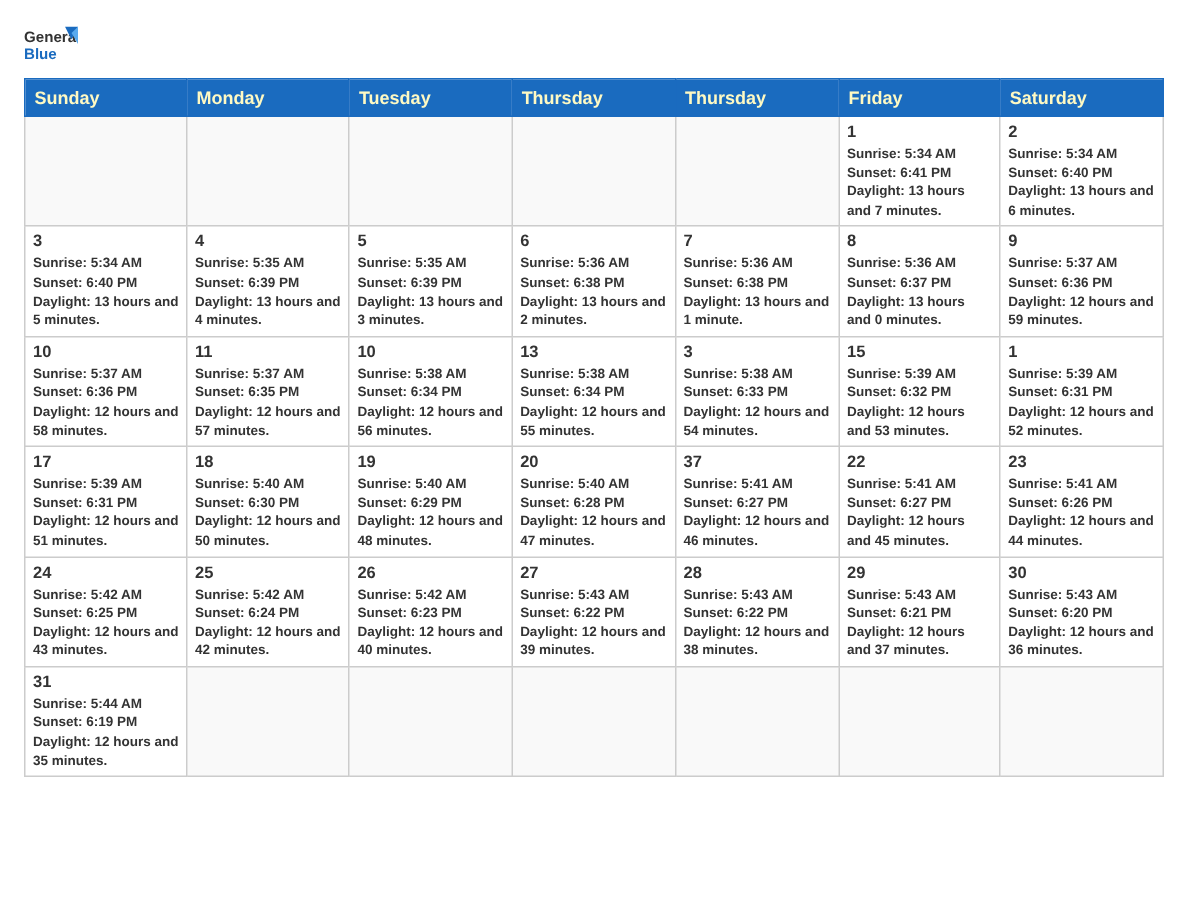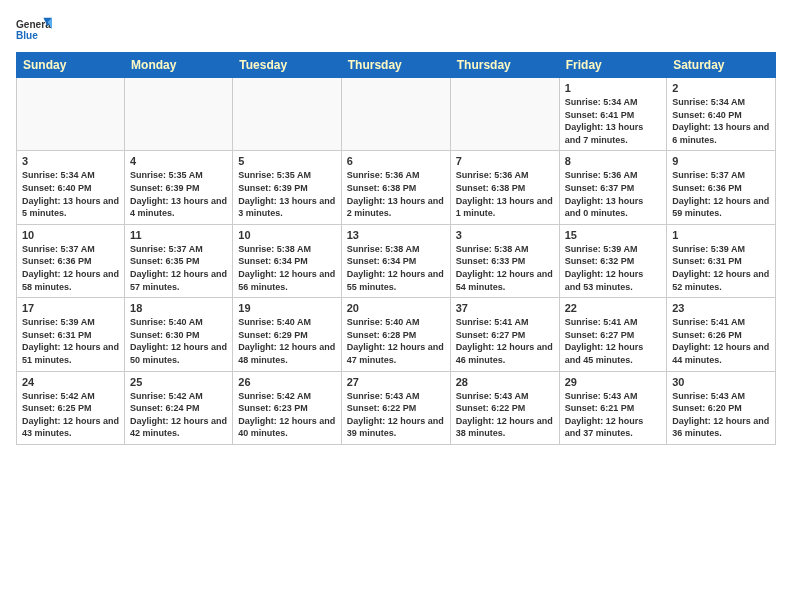--- a/index.html
+++ b/index.html
@@ -305,15 +305,29 @@
 Sunset: 6:21 PM
 Daylight: 12 hours and 37 minutes.</div>
           </td>
           <td>
             <span class="day-num">30</span>
             <div class="day-info" style="white-space: pre-line;">Sunrise: 5:43 AM
 Sunset: 6:20 PM
 Daylight: 12 hours and 36 minutes.</div>
           </td>
         </tr>
+        <tr class="last-row">
+          <td>
+            <span class="day-num">31</span>
+            <div class="day-info" style="white-space: pre-line;">Sunrise: 5:44 AM
+Sunset: 6:19 PM
+Daylight: 12 hours and 35 minutes.</div>
+          </td>
+          <td class="empty"></td>
+          <td class="empty"></td>
+          <td class="empty"></td>
+          <td class="empty"></td>
+          <td class="empty"></td>
+          <td class="empty"></td>
+        </tr>
       </tbody>
   </table>
 </div>
 
 </body></html>

